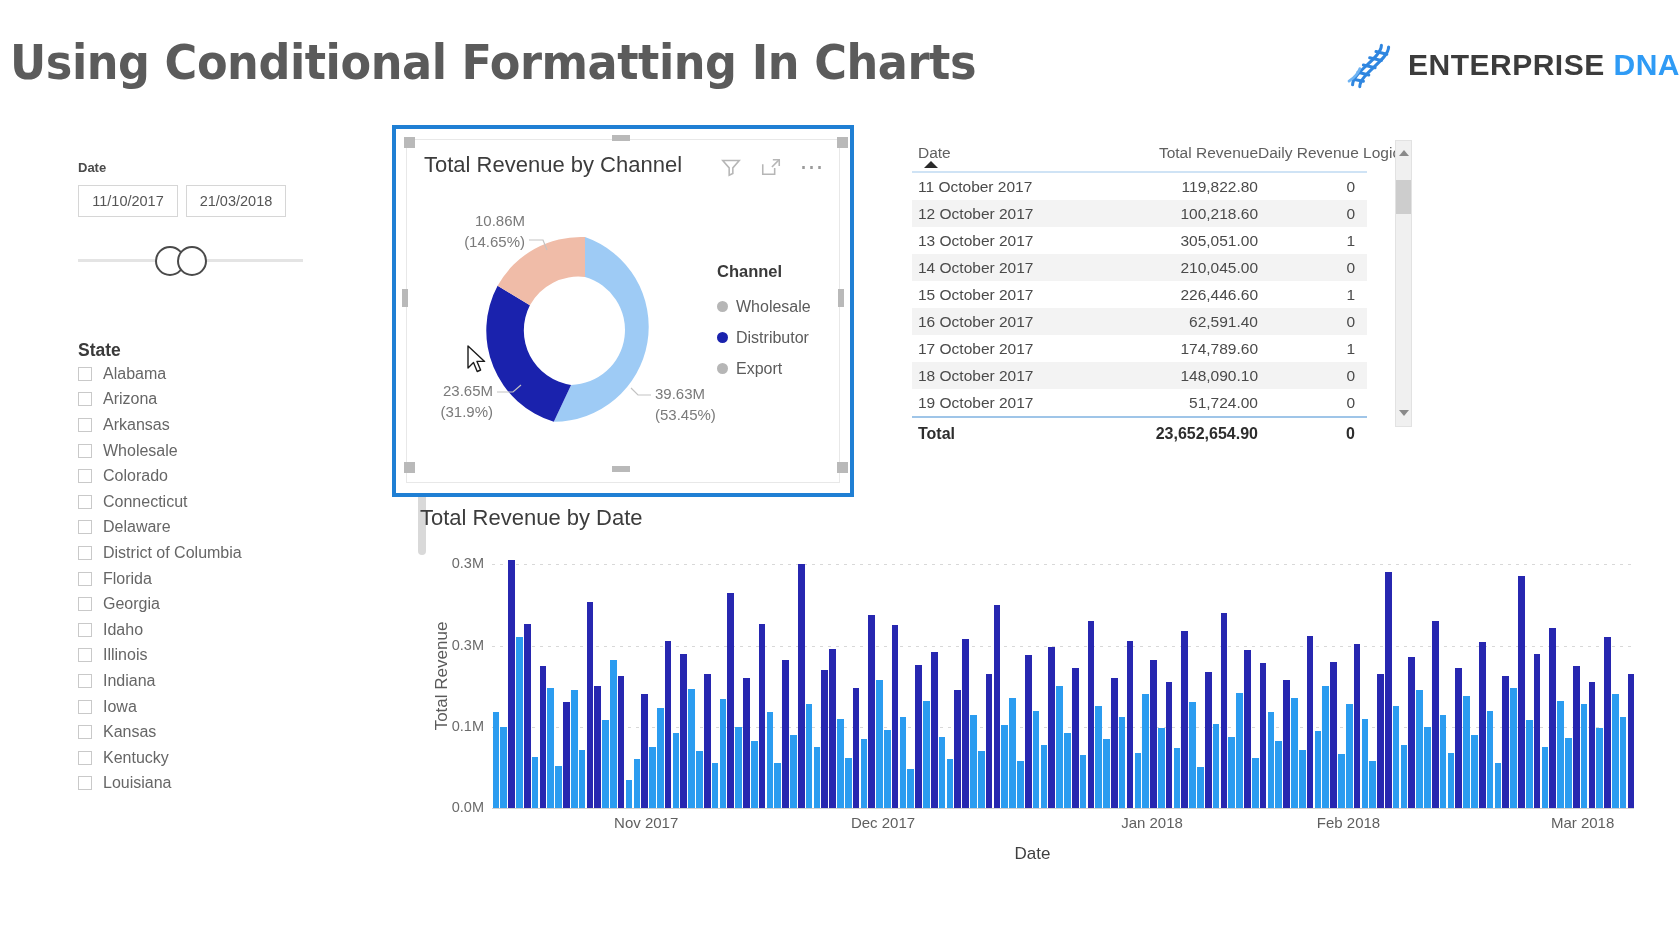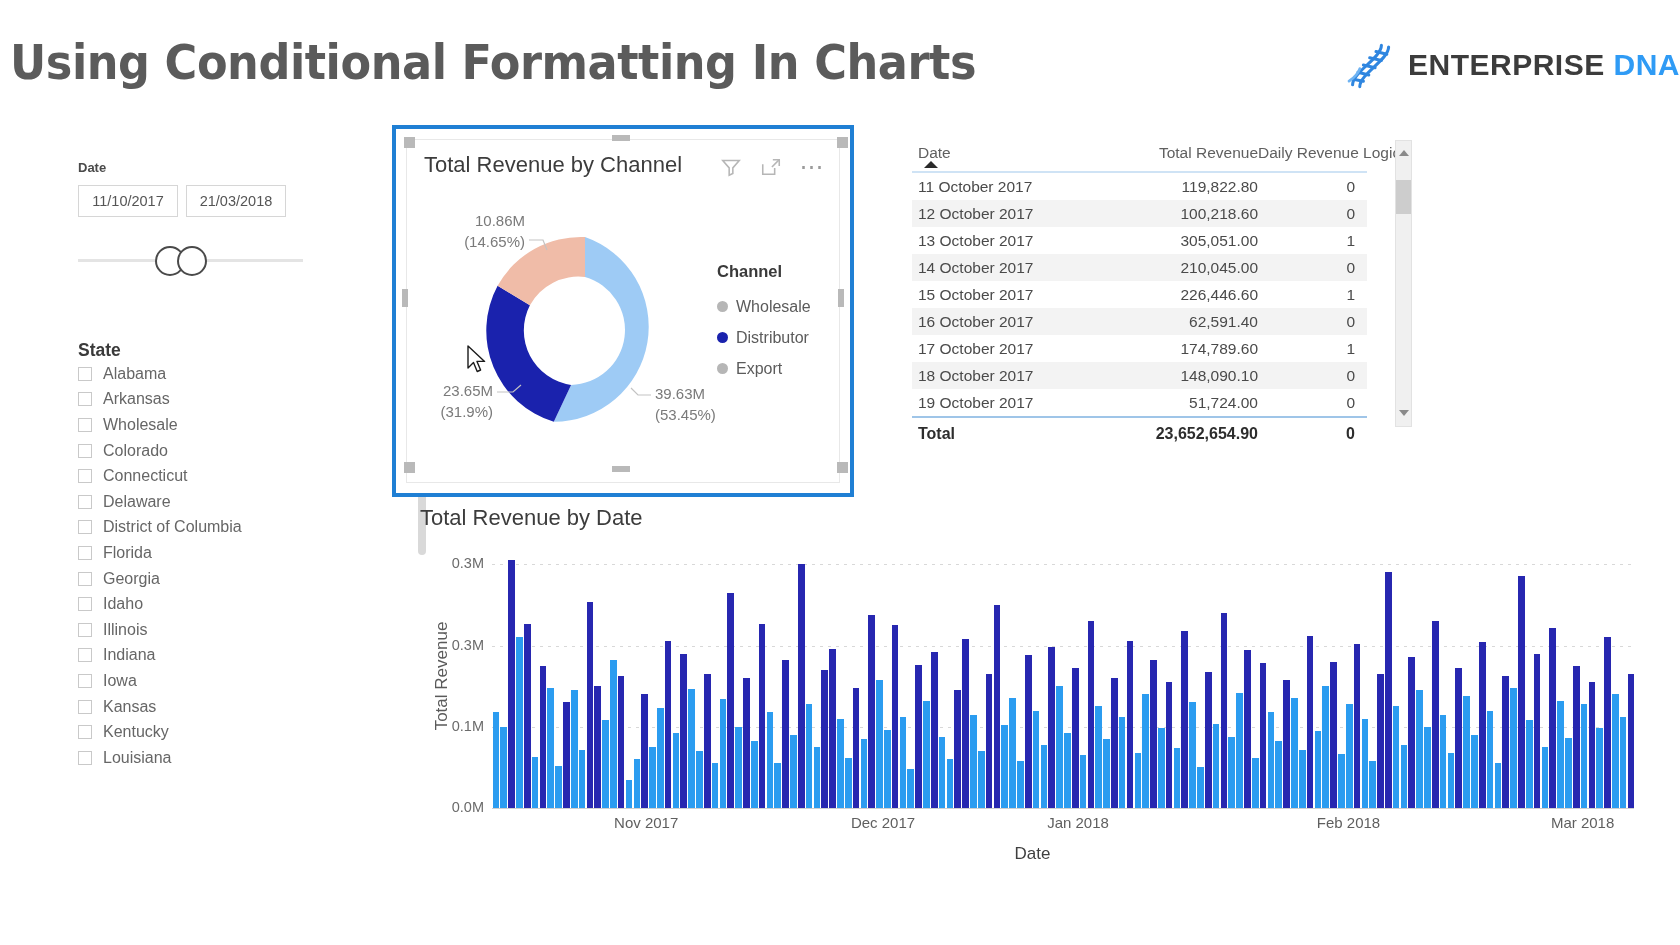--- a/index.html
+++ b/index.html
@@ -156,20 +156,24 @@
     <div class="slider-handle" id="handle-right"></div>
   </div>
 </div>
 
 <div id="state-slicer">
   <div id="state-slicer-label">State</div>
   <div id="state-list">
       <div class="state-item">
         <span class="state-check"></span>
         <span class="state-label">Alabama</span>
+      </div>
+      <div class="state-item">
+        <span class="state-check"></span>
+        <span class="state-label">Arizona</span>
       </div>
       <div class="state-item">
         <span class="state-check"></span>
         <span class="state-label">Arkansas</span>
       </div>
       <div class="state-item">
         <span class="state-check"></span>
         <span class="state-label">Wholesale</span>
       </div>
       <div class="state-item">
@@ -533,18 +537,18 @@
         <div class="bar" style="height: 170.625px; background: rgb(39, 39, 176);"></div>
         <div class="bar" style="height: 113.75px; background: rgb(43, 156, 240);"></div>
         <div class="bar" style="height: 91px; background: rgb(43, 156, 240);"></div>
         <div class="bar" style="height: 134.062px; background: rgb(39, 39, 176);"></div>
       </div>
   </div>
   <div id="xaxis-line"></div>
   <div id="xticks">
       <div class="xtick" style="left: 226.17px;">Nov 2017</div>
       <div class="xtick" style="left: 463px;">Dec 2017</div>
-      <div class="xtick" style="left: 658px; text-align: center;">Jan 2018</div>
+      <div class="xtick" style="left: 732px; text-align: center;">Jan 2018</div>
       <div class="xtick" style="left: 928.5px;">Feb 2018</div>
       <div class="xtick" style="left: 1162.61px;">Mar 2018</div>
     </div>
   <div id="bar-xlabel">Date</div>
 </div>
 
 </body></html>

